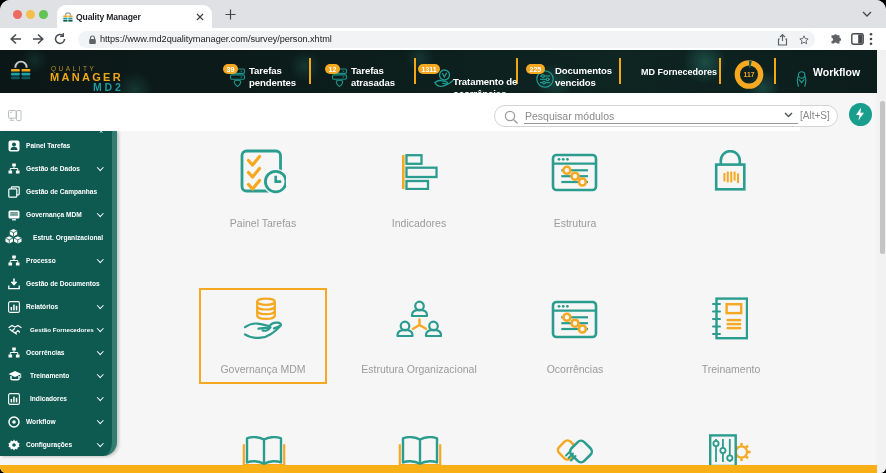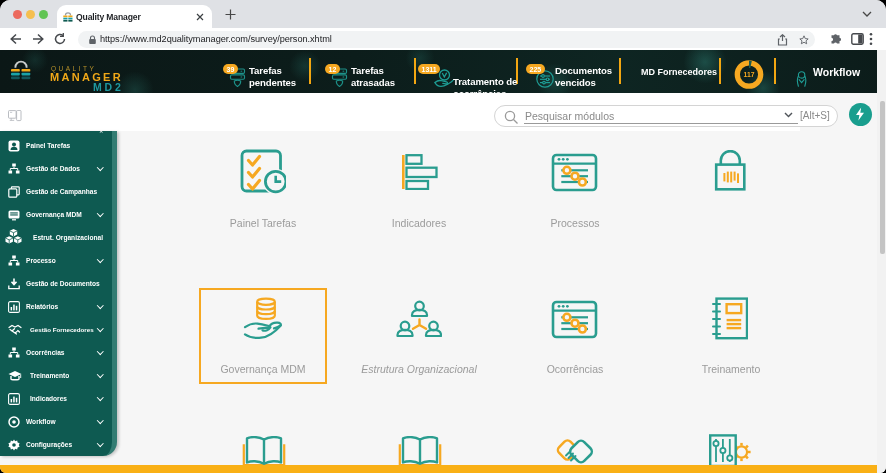--- a/index.html
+++ b/index.html
@@ -556,23 +556,23 @@
         <line x1="14.9" y1="5" x2="14.9" y2="28"></line>
         <line x1="21.8" y1="5" x2="21.8" y2="28"></line>
       </g>
       <circle cx="8" cy="9.5" r="2.6" fill="#f6f6f6" stroke="#2a9d8f" stroke-width="1.8"></circle>
       <circle cx="14.9" cy="16.5" r="2.6" fill="#f6f6f6" stroke="#2a9d8f" stroke-width="1.8"></circle>
       <circle cx="21.8" cy="24" r="2.6" fill="#f6f6f6" stroke="#2a9d8f" stroke-width="1.8"></circle>
     </svg>
 
     <div class="clabel" style="position:absolute;left:57px;top:86px;width:176px;">Painel Tarefas</div>
     <div class="clabel" style="position:absolute;left:213px;top:86px;width:176px;">Indicadores</div>
-    <div class="clabel" style="position:absolute;left:369px;top:86px;width:176px;">Processos</div>
+    <div class="clabel" style="position:absolute;left:369px;top:86px;width:176px;">Estrutura</div>
     <div class="clabel" style="position:absolute;left:57px;top:232px;width:176px;">Governança MDM</div>
-    <div class="clabel" style="position:absolute;left:213px;top:232px;width:176px;font-style:italic;">Estrutura Organizacional</div>
+    <div class="clabel" style="position:absolute;left:213px;top:232px;width:176px;">Estrutura Organizacional</div>
     <div class="clabel" style="position:absolute;left:369px;top:232px;width:176px;">Ocorrências</div>
     <div class="clabel" style="position:absolute;left:525px;top:232px;width:176px;">Treinamento</div>
   </div>
 
   <div class="sbtrack">
       <div class="sbthumb"></div>
     </div>
   <div class="bottombar"></div>
 </div>
 

